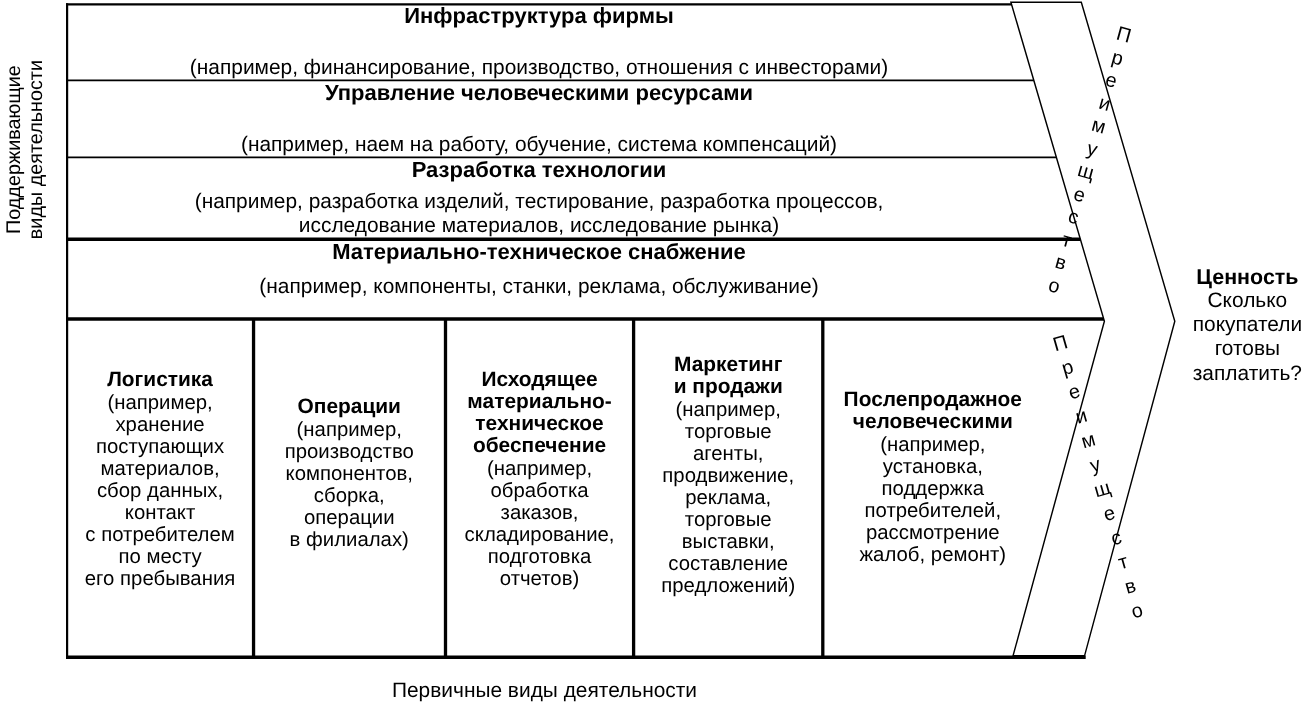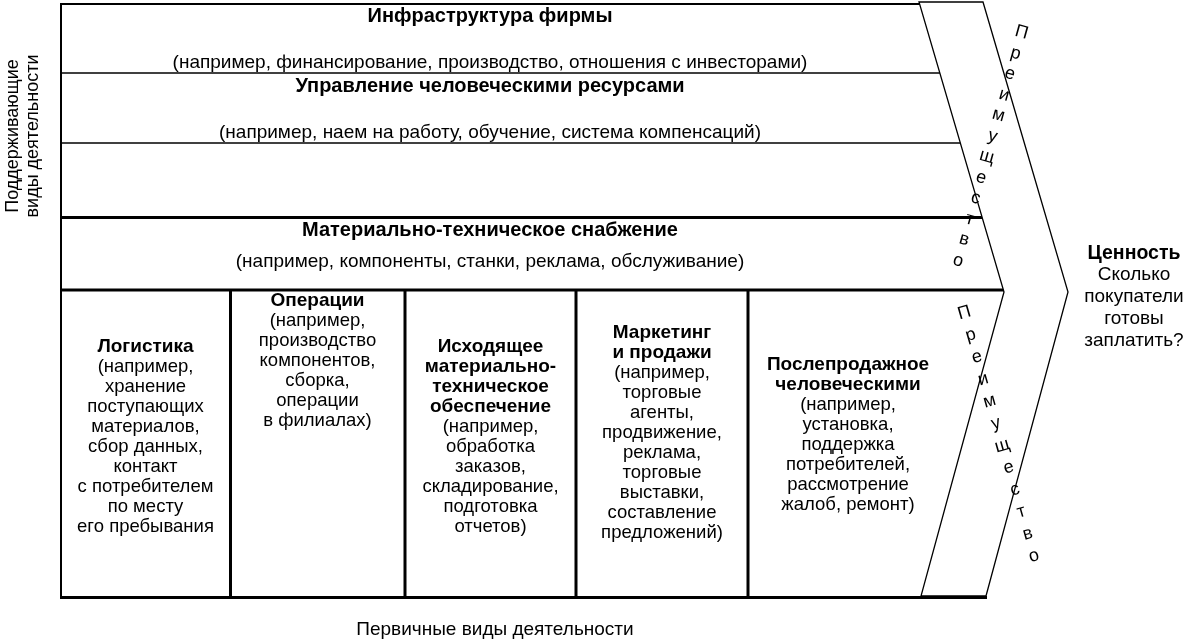--- a/index.html
+++ b/index.html
@@ -77,38 +77,43 @@
 виды деятельности</div>
 
   <div class="row" style="top:3px;height:70px;">
     <div class="row-title">Инфраструктура фирмы</div>
     <div class="row-sub">(например, финансирование, производство, отношения с инвесторами)</div>
   </div>
   <div class="row" style="top:73px;height:70px;">
     <div class="row-title">Управление человеческими ресурсами</div>
     <div class="row-sub">(например, наем на работу, обучение, система компенсаций)</div>
   </div>
+  <div class="row" style="top:143px;height:74px;">
+    <div class="row-title">Разработка технологии</div>
+    <div class="row-sub">(например, разработка изделий, тестирование, разработка процессов,
+исследование материалов, исследование рынка)</div>
+  </div>
   <div class="row" style="top:217px;height:55px;">
     <div class="row-title">Материально-техническое снабжение</div>
     <div class="row-sub">(например, компоненты, станки, реклама, обслуживание)</div>
   </div>
 
   <div class="col" style="left:62px;width:167px;padding-top:46px;">
     <div class="col-title">Логистика</div>
     <div class="col-sub">(например,
 хранение
 поступающих
 материалов,
 сбор данных,
 контакт
 с потребителем
 по месту
 его пребывания</div>
   </div>
-  <div class="col" style="left:231px;width:173px;">
+  <div class="col" style="left:231px;width:173px;padding-top:70px;">
     <div class="col-title">Операции</div>
     <div class="col-sub">(например,
 производство
 компонентов,
 сборка,
 операции
 в филиалах)</div>
   </div>
   <div class="col" style="left:406px;width:169px;padding-top:46px;">
     <div class="col-title">Исходящее

